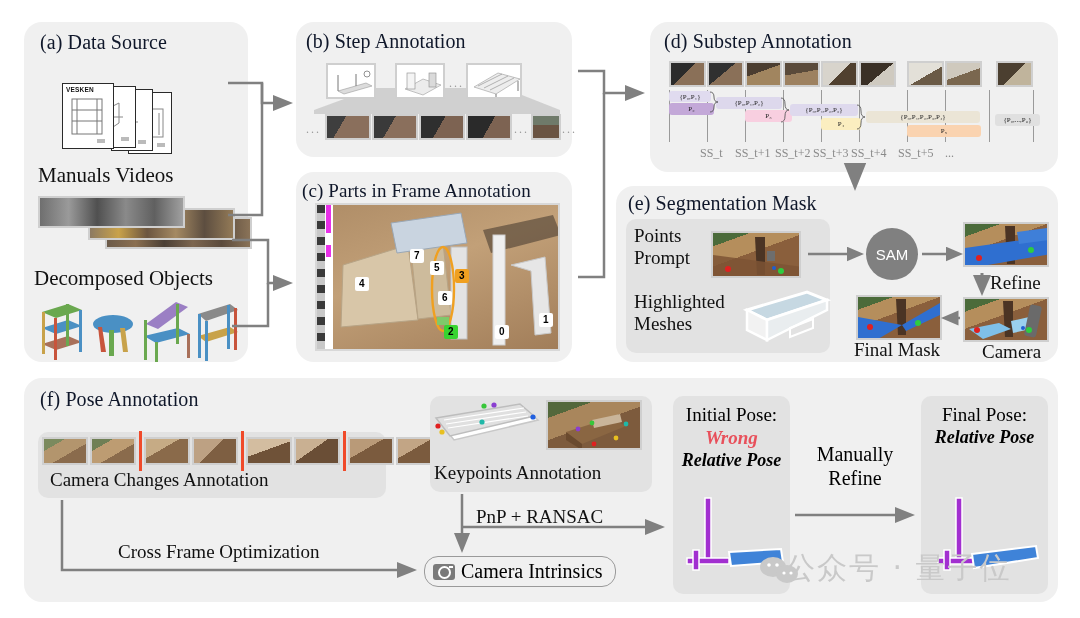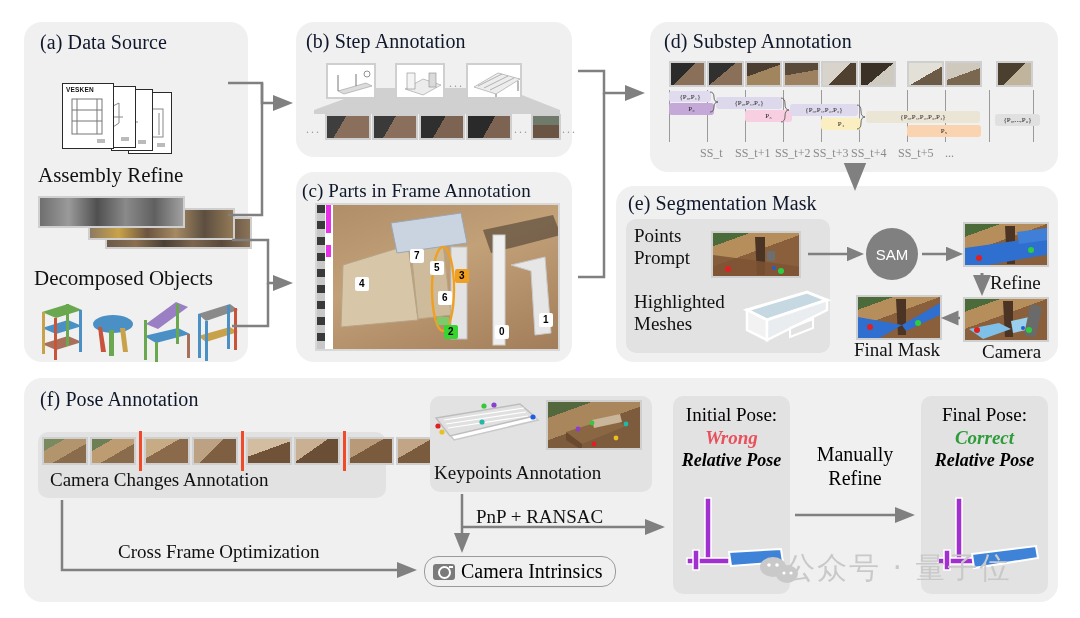--- a/index.html
+++ b/index.html
@@ -196,21 +196,21 @@
     <svg width="52" height="54" style="left:0; top:10px;">
       <rect x="9" y="5" width="30" height="35" fill="none" stroke="#777" stroke-width="1"></rect>
       <line x1="9" y1="16" x2="39" y2="16" stroke="#777" stroke-width="1"></line>
       <line x1="9" y1="27" x2="39" y2="27" stroke="#777" stroke-width="1"></line>
       <line x1="14" y1="5" x2="14" y2="40" stroke="#777" stroke-width="1"></line>
       <line x1="34" y1="5" x2="34" y2="40" stroke="#777" stroke-width="1"></line>
       <rect x="34" y="45" width="8" height="4" fill="#bbb"></rect>
     </svg>
   </div>
 
-  <div class="lbl" style="left:38px; top:163px; font-size:21px;">Assembly Refine</div>
+  <div class="lbl" style="left:38px; top:163px; font-size:21px;">Manuals Videos</div>
 
   <div class="thumb" style="left:105px; top:217px; width:147px; height:32px; background:linear-gradient(90deg,#6b5a49,#8b6f50,#4a3f35,#7d664f,#5a4a3c,#8a7358);"></div>
   <div class="thumb" style="left:88px; top:208px; width:147px; height:32px; background:linear-gradient(90deg,#8c7a62,#c9a24a,#6b5540,#a58a63,#5d4e40,#937a57);"></div>
   <div class="thumb" style="left:38px; top:196px; width:147px; height:32px; background:linear-gradient(90deg,#6f6f6f,#9a9a9a,#505050,#8a8a8a,#606060,#a0a0a0);"></div>
 
   <div class="lbl" style="left:34px; top:266px; font-size:21px;">Decomposed Objects</div>
 
   <svg width="200" height="68" style="left:38px; top:296px;">
 
     <g>
@@ -525,21 +525,20 @@
   </svg>
 
   <div style="position:absolute; left:800px; top:442px; width:110px; text-align:center; line-height:1.2;">
     <div style="font-size:20px;">Manually</div>
     <div style="font-size:20px;">Refine</div>
   </div>
 
   <div class="subpanel" style="left:921px; top:396px; width:127px; height:198px;"></div>
   <div style="position:absolute; left:921px; top:404px; width:127px; text-align:center; line-height:1.2;">
     <div style="font-size:19px;">Final Pose:</div>
-    <div class="ital correct" style="font-size:19px;">Correct</div>
     <div class="ital" style="font-size:18px;">Relative Pose</div>
   </div>
   <svg width="120" height="90" style="left:928px; top:496px;">
     <rect x="28" y="2" width="6" height="62" fill="#a22fd0" stroke="#fff" stroke-width="1.5"></rect>
     <rect x="10" y="62" width="42" height="6" fill="#a22fd0" stroke="#fff" stroke-width="1.5"></rect>
     <rect x="16" y="54" width="6" height="20" fill="#a22fd0" stroke="#fff" stroke-width="1.5"></rect>
     <polygon points="44,58 108,50 110,62 46,72" fill="#3f83d8" stroke="#fff" stroke-width="2"></polygon>
   </svg>
 
   <svg width="1080" height="618" style="left:0; top:0;">

